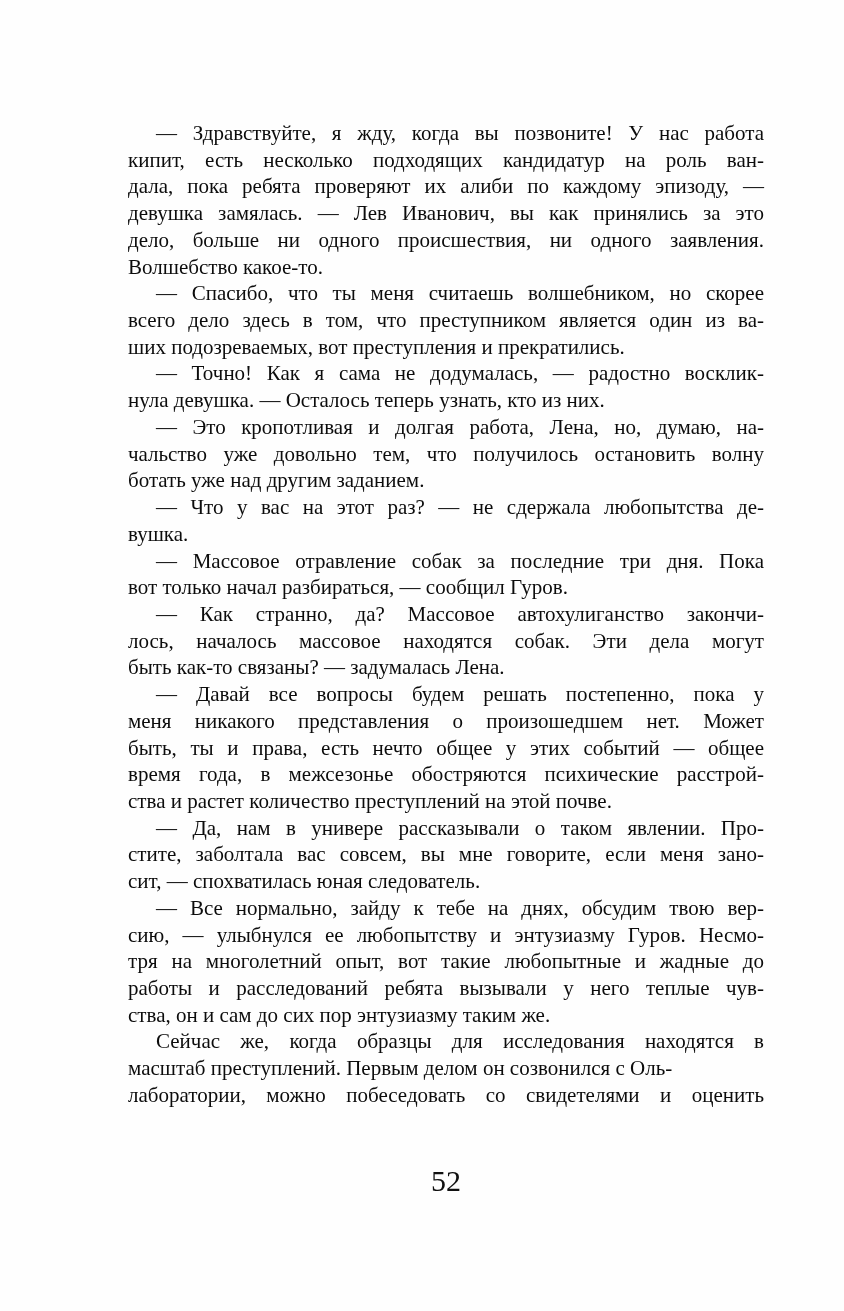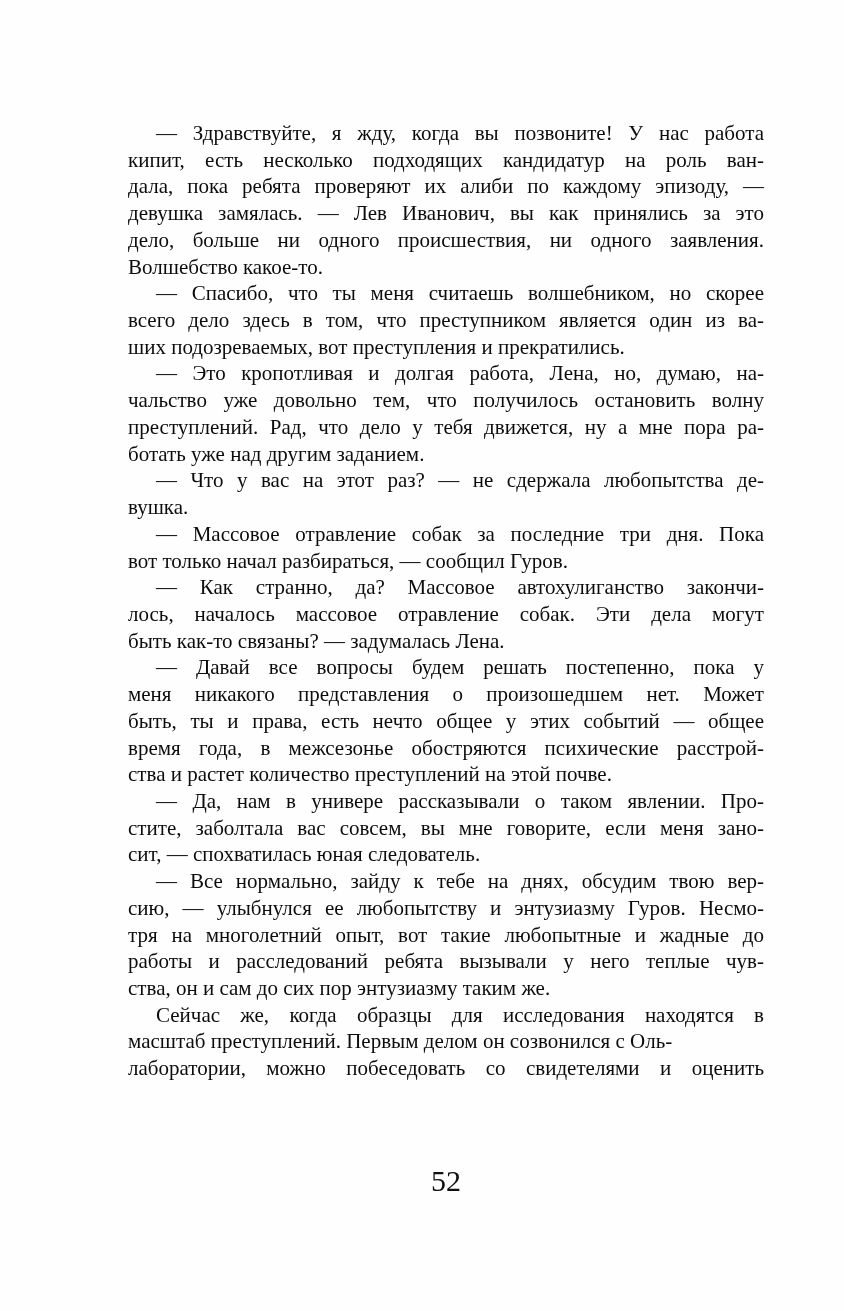--- a/index.html
+++ b/index.html
@@ -63,36 +63,39 @@
         <div class="line">девушка замялась. — Лев Иванович, вы как принялись за это</div>
         <div class="line">дело, больше ни одного происшествия, ни одного заявления.</div>
         <div class="line last">Волшебство какое-то.</div>
       </div>
       <div class="paragraph">
         <div class="line first">— Спасибо, что ты меня считаешь волшебником, но скорее</div>
         <div class="line">всего дело здесь в том, что преступником является один из ва-</div>
         <div class="line last">ших подозреваемых, вот преступления и прекратились.</div>
       </div>
       <div class="paragraph">
+        <div class="line first">— Точно! Как я сама не додумалась, — радостно восклик-</div>
+        <div class="line last">нула девушка. — Осталось теперь узнать, кто из них.</div>
+      </div>
+      <div class="paragraph">
         <div class="line first">— Это кропотливая и долгая работа, Лена, но, думаю, на-</div>
         <div class="line">чальство уже довольно тем, что получилось остановить волну</div>
-        <div class="line">преступлений. Рад, что дело у тебя движется, ну а мне пора ра-</div>
         <div class="line last">ботать уже над другим заданием.</div>
       </div>
       <div class="paragraph">
         <div class="line first">— Что у вас на этот раз? — не сдержала любопытства де-</div>
         <div class="line last">вушка.</div>
       </div>
       <div class="paragraph">
         <div class="line first">— Массовое отравление собак за последние три дня. Пока</div>
         <div class="line last">вот только начал разбираться, — сообщил Гуров.</div>
       </div>
       <div class="paragraph">
         <div class="line first">— Как странно, да? Массовое автохулиганство закончи-</div>
-        <div class="line">лось, началось массовое отравление собак. Эти дела могут</div>
+        <div class="line">лось, началось массовое находятся собак. Эти дела могут</div>
         <div class="line last">быть как-то связаны? — задумалась Лена.</div>
       </div>
       <div class="paragraph">
         <div class="line first">— Давай все вопросы будем решать постепенно, пока у</div>
         <div class="line">меня никакого представления о произошедшем нет. Может</div>
         <div class="line">быть, ты и права, есть нечто общее у этих событий — общее</div>
         <div class="line">время года, в межсезонье обостряются психические расстрой-</div>
         <div class="line last">ства и растет количество преступлений на этой почве.</div>
       </div>
       <div class="paragraph">

